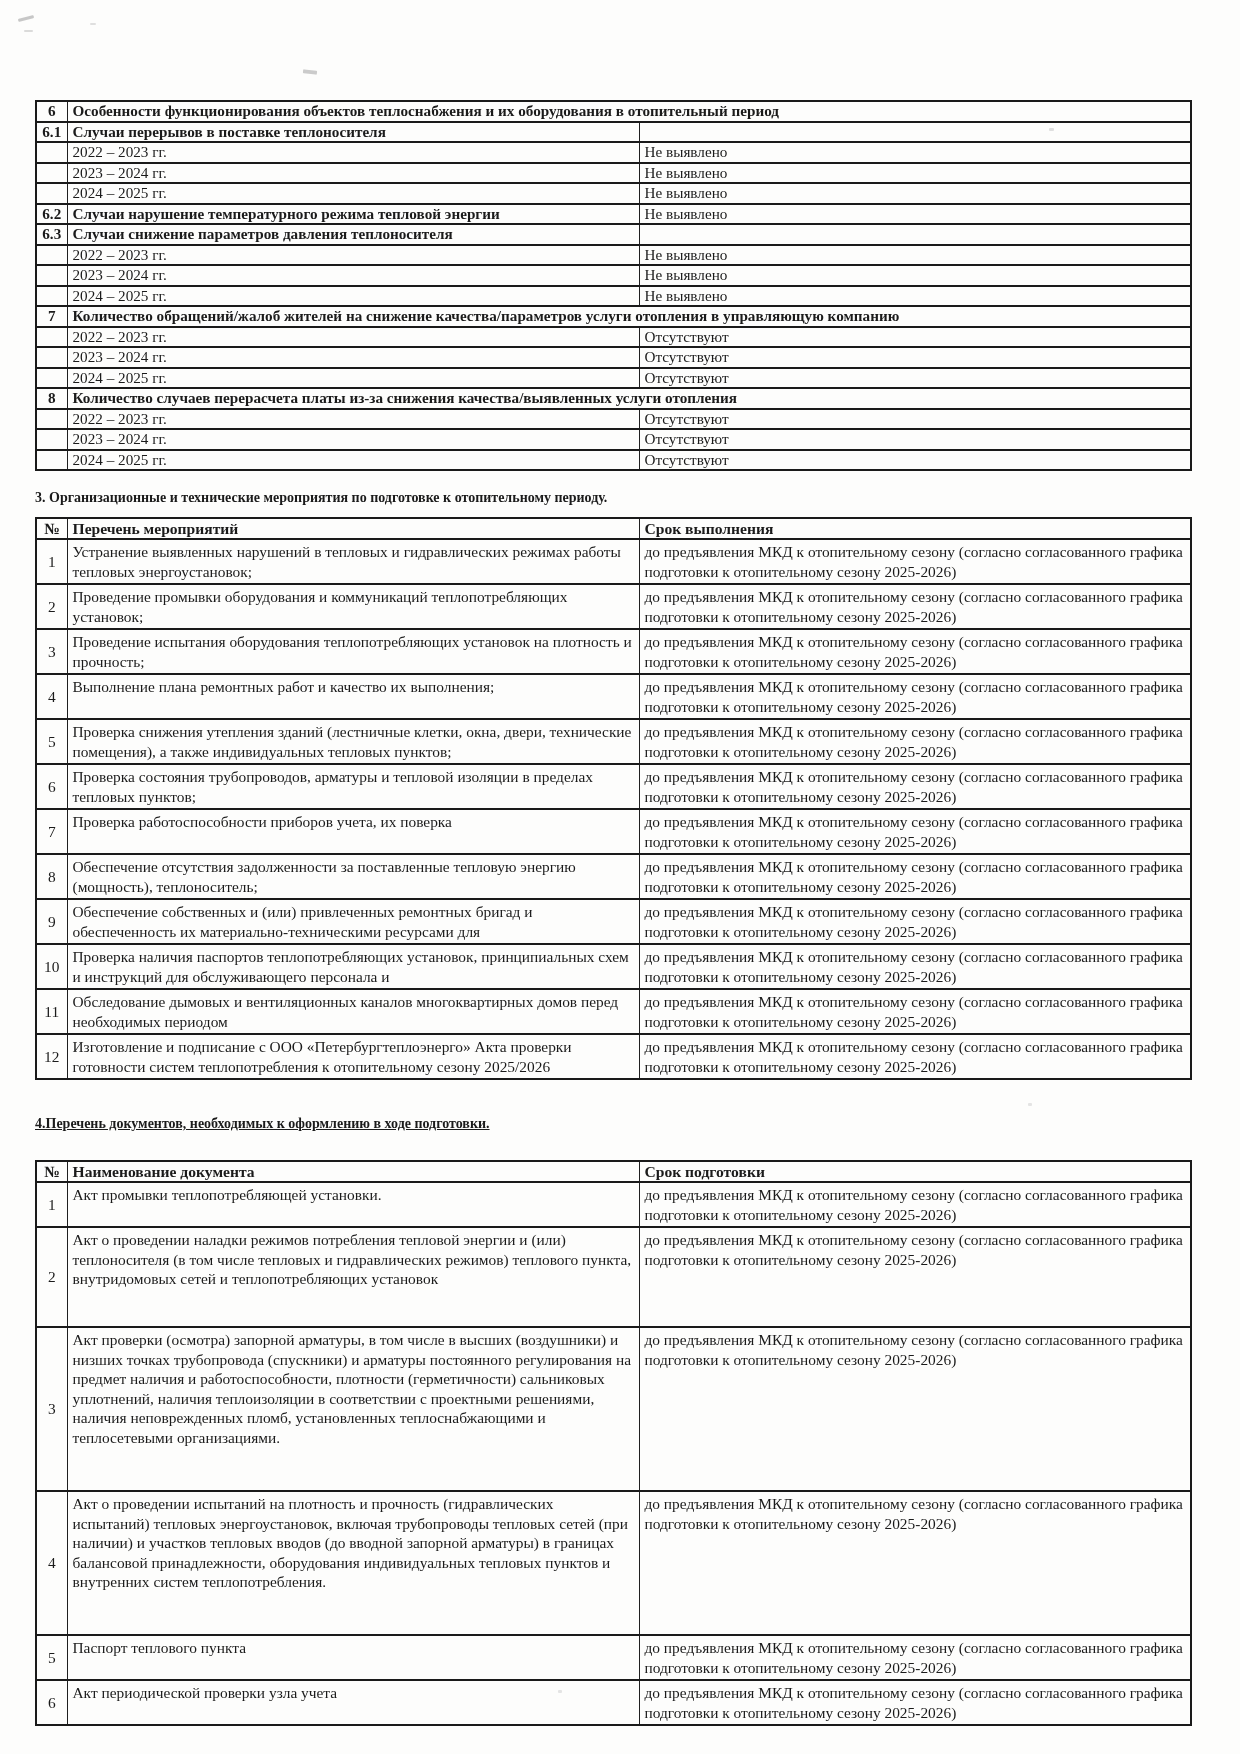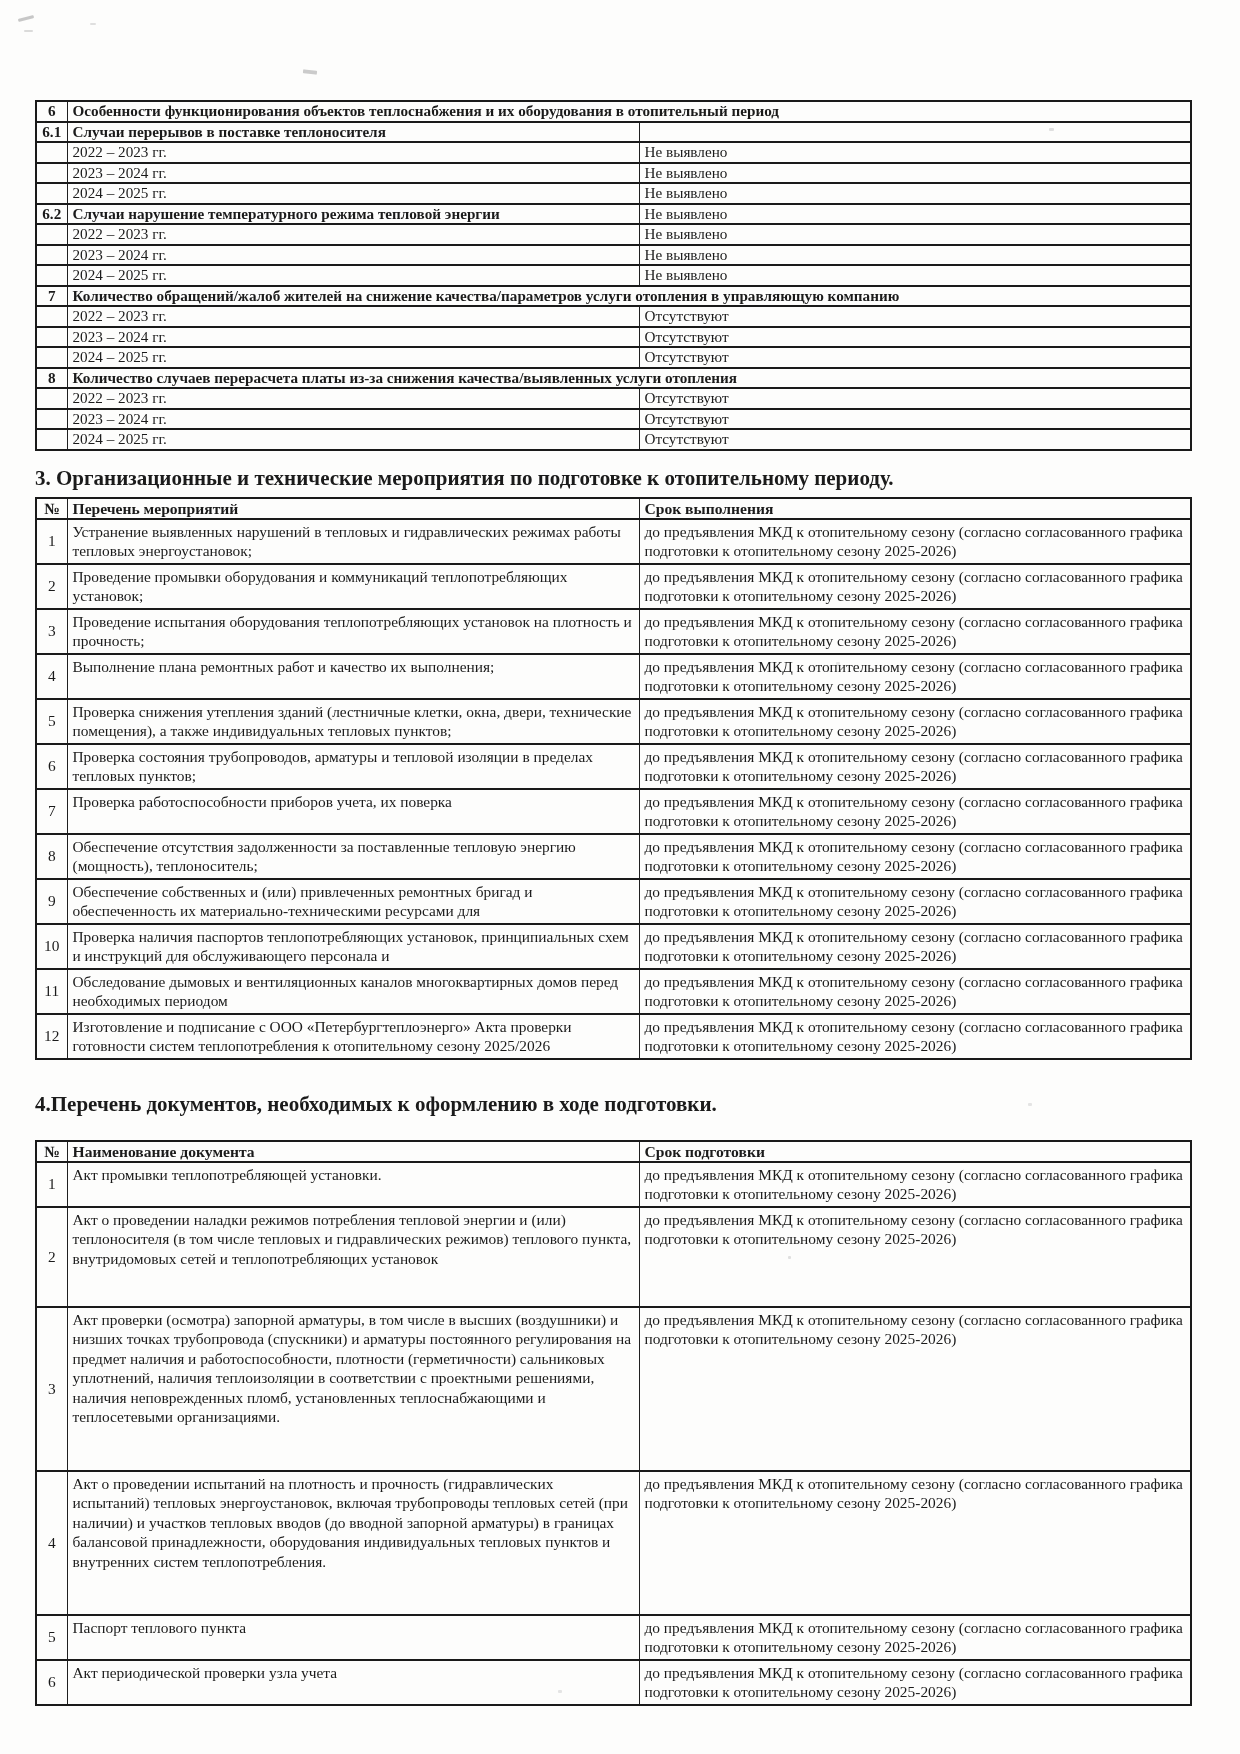--- a/index.html
+++ b/index.html
@@ -41,25 +41,25 @@
   .t3 tbody tr:nth-child(1){ height:42px; }
   .t3 tbody tr:nth-child(2){ height:100px; }
   .t3 tbody tr:nth-child(3){ height:164px; }
   .t3 tbody tr:nth-child(4){ height:144px; }
   .t3 tbody tr:nth-child(5){ height:44px; }
   .t3 tbody tr:nth-child(6){ height:44px; }
 
   .t1 { margin-bottom:17px; }
   .sec-heading {
     margin:0 0 9px 0;
-    font-size:21px;
+    font-size:14px;
     font-weight:bold;
     line-height:20px;
   }
-  .sec-heading.s4 { margin-bottom:26px; }
+  .sec-heading.s4 { margin-bottom:26px;text-decoration:underline; }
 
   
   .speck { position:absolute; background:#9a9a9a; opacity:.55; border-radius:1px; }
   .sp1 { left:18px;  top:17px;  width:16px; height:3px; transform:rotate(-14deg); }
   .sp2 { left:24px;  top:30px;  width:9px;  height:2px; opacity:.35; }
   .sp3 { left:90px;  top:23px;  width:6px;  height:2px; opacity:.3; }
   .sp4 { left:303px; top:70px;  width:14px; height:4px; transform:rotate(6deg); opacity:.5; }
   .sp5 { left:1049px;top:128px; width:5px;  height:3px; opacity:.3; }
   .sp6 { left:836px; top:662px; width:4px;  height:3px; opacity:.25; }
   .sp7 { left:1028px;top:1103px;width:4px;  height:3px; opacity:.25; }
@@ -112,20 +112,25 @@
             <td class="num"></td>
             <td>2024 – 2025 гг.</td>
             <td>Не выявлено</td>
           </tr>
           <tr>
             <td class="num b">6.2</td>
             <td class="b">Случаи нарушение температурного режима тепловой энергии</td>
             <td>Не выявлено</td>
           </tr>
           <tr>
+            <td class="num b">6.3</td>
+            <td class="b">Случаи снижение параметров давления теплоносителя</td>
+            <td></td>
+          </tr>
+          <tr>
             <td class="num"></td>
             <td>2022 – 2023 гг.</td>
             <td>Не выявлено</td>
           </tr>
           <tr>
             <td class="num"></td>
             <td>2023 – 2024 гг.</td>
             <td>Не выявлено</td>
           </tr>
           <tr>

